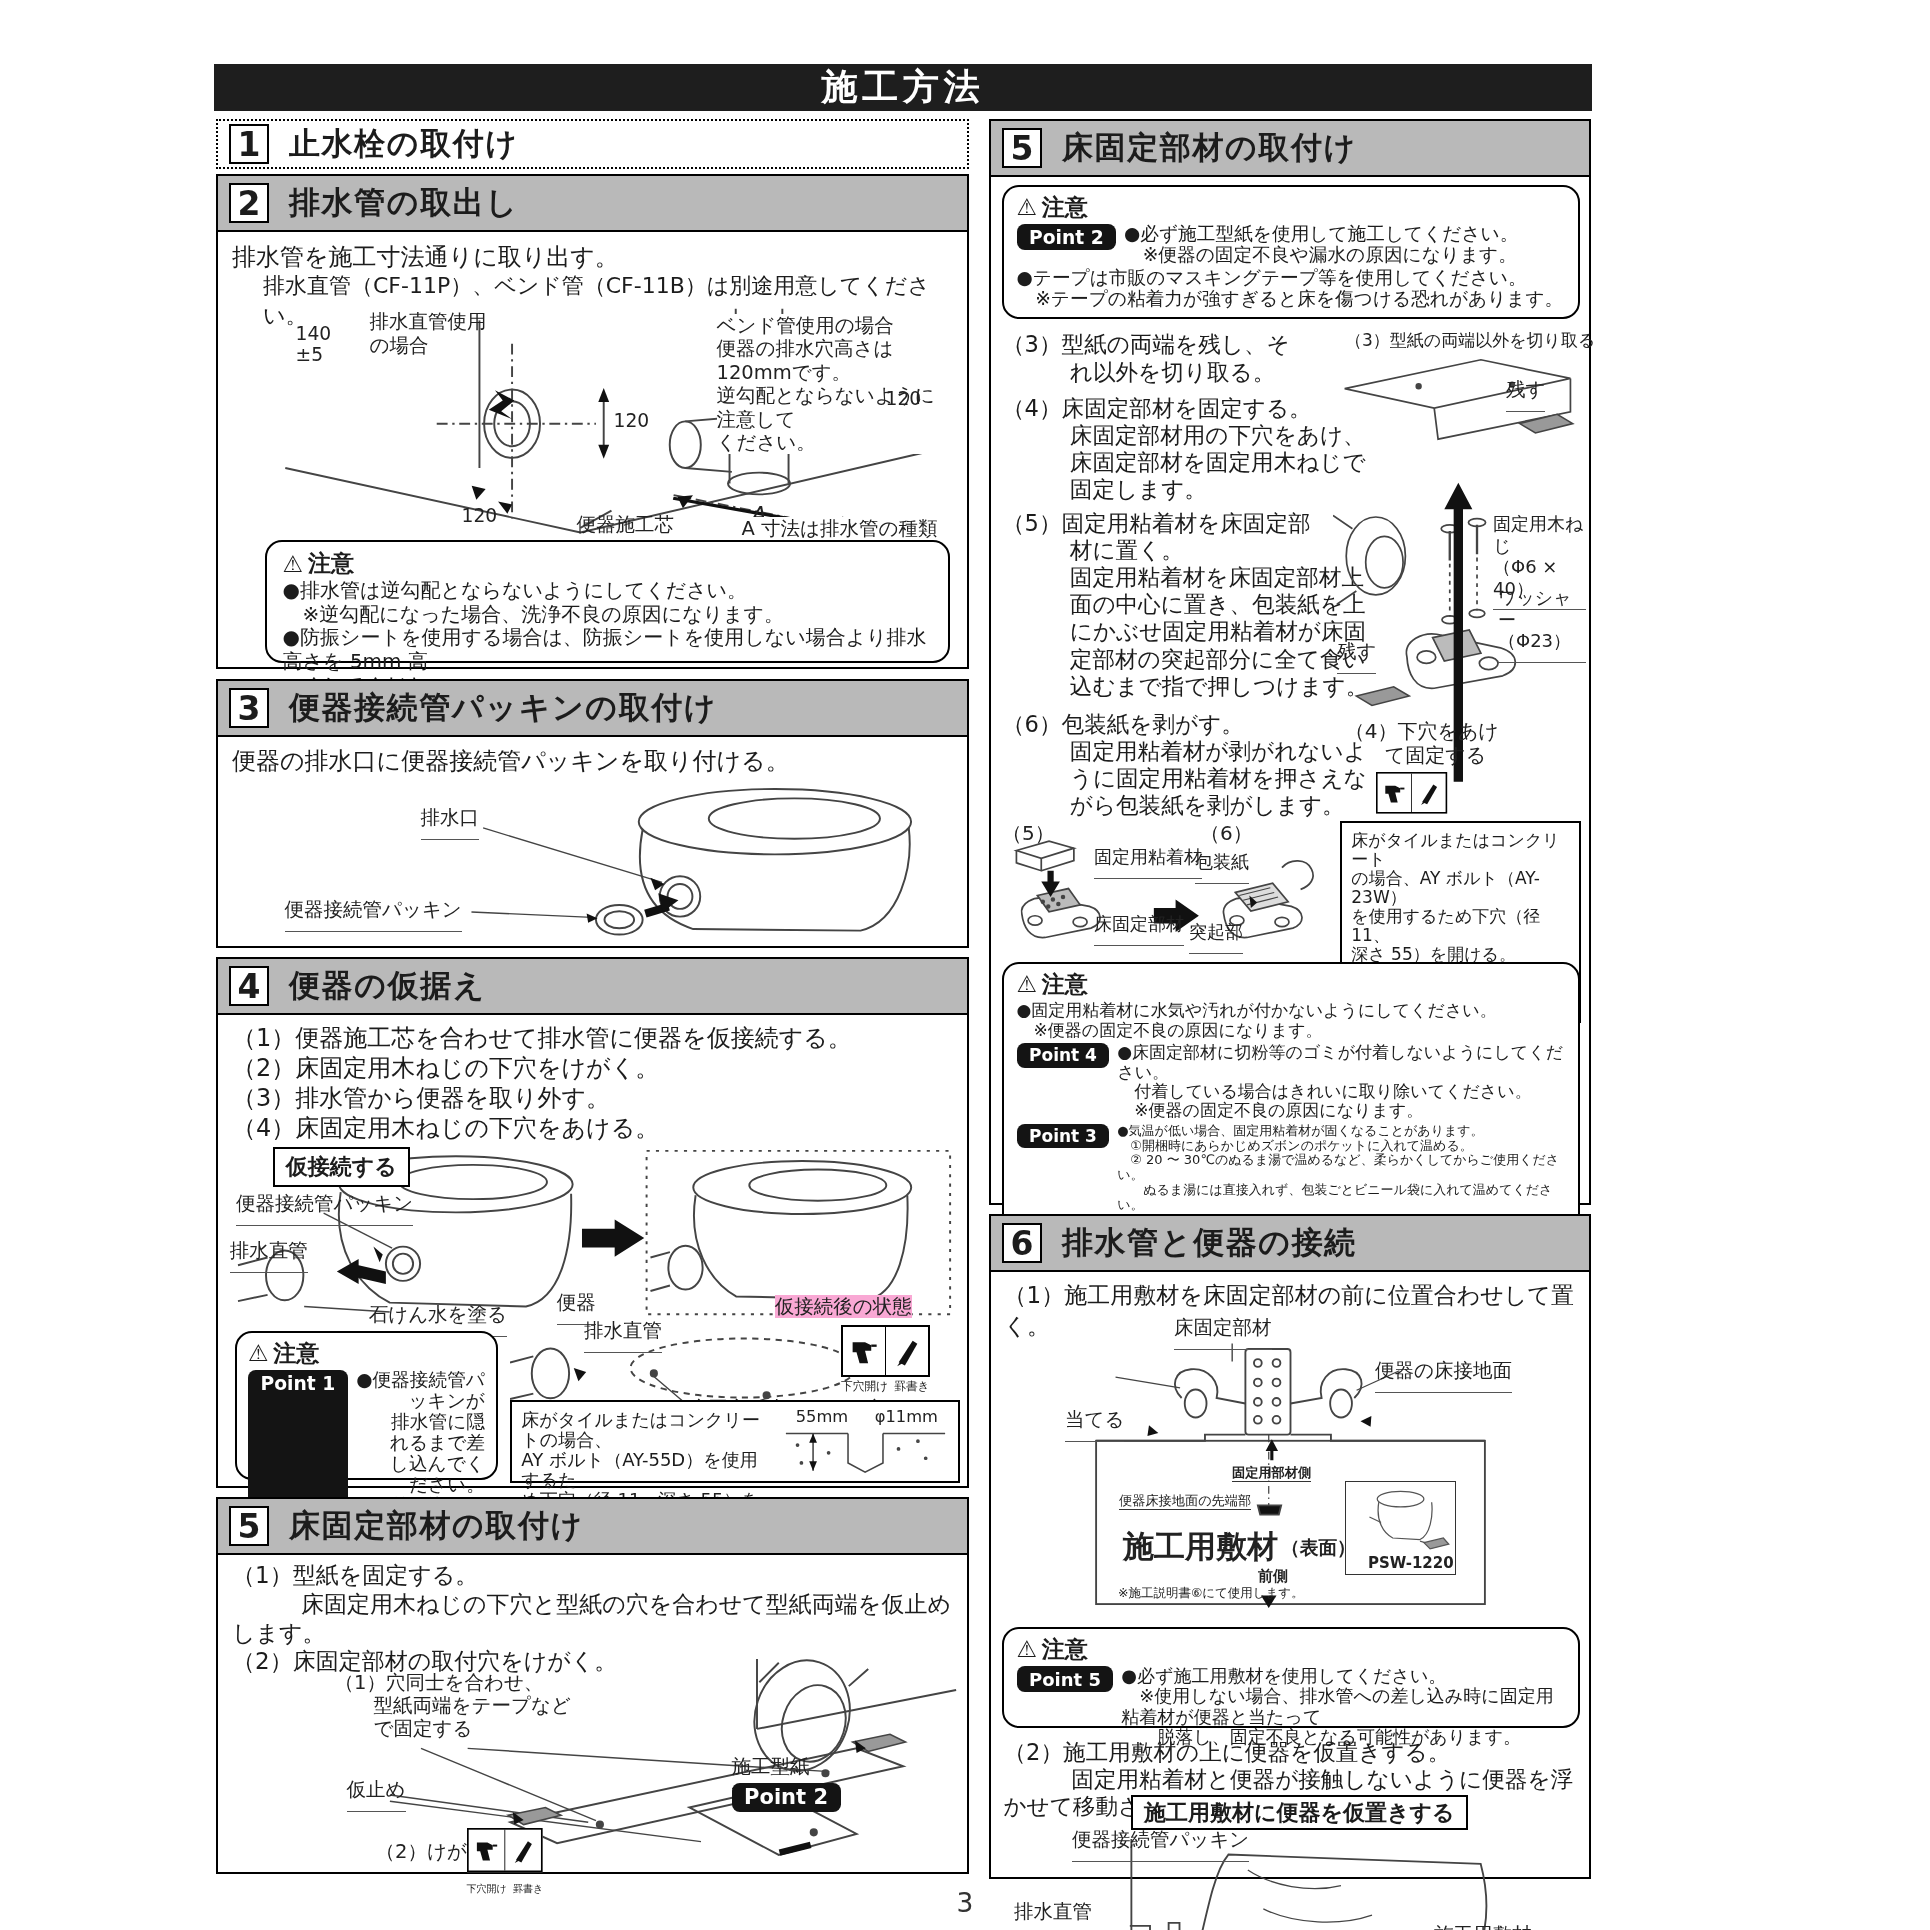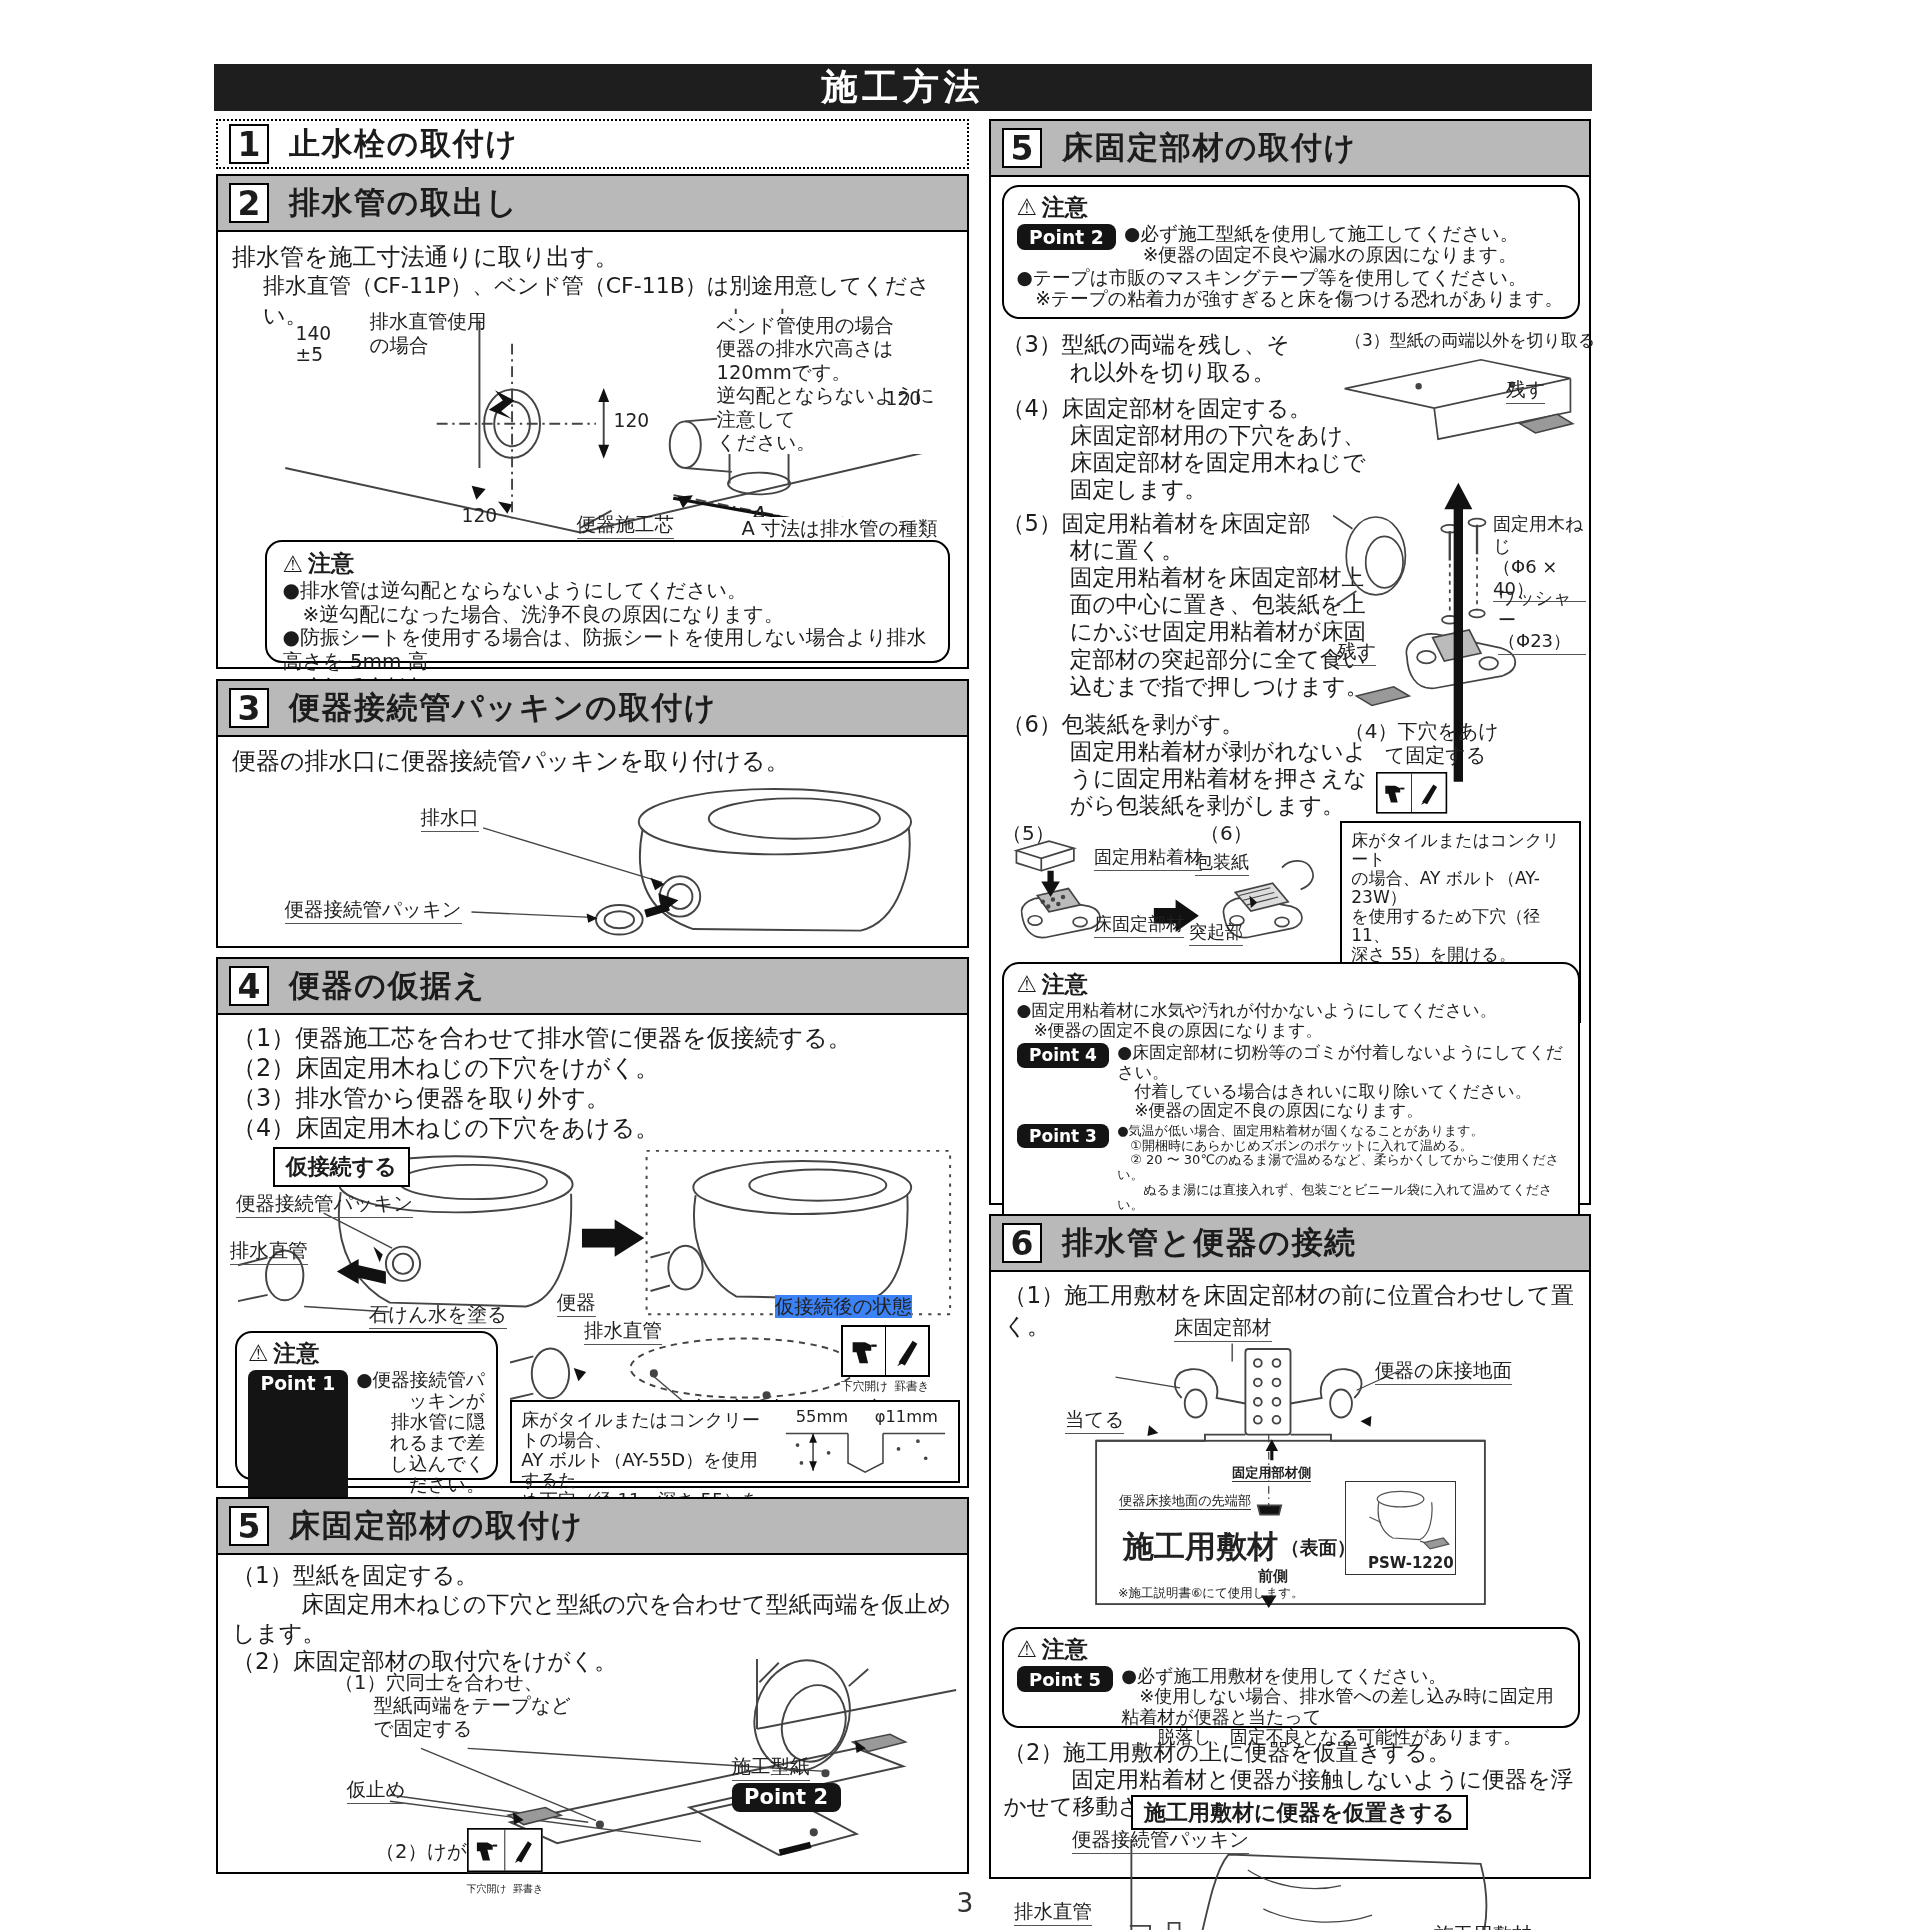--- a/index.html
+++ b/index.html
@@ -25,21 +25,21 @@
   .ctitle{font-weight:bold;font-size:23px;display:flex;align-items:center;gap:4.7px;}
   .warn{font-size:23px;}
   .pt{display:inline-block;background:#141414;color:#fff;font-weight:bold;border-radius:7.8px;
       padding:2.3px 12.5px;font-size:21px;white-space:nowrap;}
   .body-s{font-size:20px;line-height:1.18;}
   .body-xs{font-size:18px;line-height:1.12;}
   .steps{font-size:24px;line-height:1.25;}
   .intro{font-size:24px;}
   .sub{font-size:22px;}
   .lbl{position:absolute;font-size:19.5px;line-height:1.2;color:#222;}
-  .lead{border-bottom:1.6px solid #555;padding-bottom:2px;}
+  .lead{border-bottom:1.6px solid #555;padding-bottom:10px;}
   .dim{position:absolute;font-size:18.7px;color:#222;}
   .boxed-lbl{border:2.3px solid #000;background:#fff;padding:3.1px 11px;font-size:22px;font-weight:bold;}
   .notebox{position:absolute;border:2.3px solid #000;background:#fff;box-sizing:border-box;display:flex;gap:7.8px;padding:7.8px 9.3px;}
   .icon-pair{display:flex;border:2.3px solid #000;background:#fff;}
   .icon-cell{width:42px;height:48px;display:flex;align-items:center;justify-content:center;border-right:1.6px solid #000;}
   .icon-cell:last-child{border-right:none;}
   .icon-lbls{display:flex;gap:6.2px;font-size:11.7px;margin-top:1.6px;}
   .pnum{position:absolute;left:0;right:0;top:1887px;text-align:center;font-size:26.5px;color:#333;}
   svg{position:absolute;left:0;top:0;}
   .dwrap{position:absolute;}
@@ -192,21 +192,21 @@
           <path d="M140,160 L175,168 v-8 l28,16 -28,16 v-8 l-35,-8 z" transform="rotate(180 170 168)"></path>
           <path d="M452,105 h42 v-12 l38,24 -38,24 v-12 h-42 z"></path>
           <polygon points="196,138 184,128 192,148"></polygon>
         </g>
       </svg>
       <div class="abs boxed-lbl" style="left:43px;top:0px;">仮接続する</div>
       <div class="lbl lead" style="left:6.2px;top:45px;">便器接続管パッキン</div>
       <div class="lbl lead" style="left:0px;top:92px;">排水直管</div>
       <div class="lbl lead" style="left:139px;top:156px;">石けん水を塗る</div>
       <div class="lbl lead" style="left:327px;top:144px;">便器</div>
-      <div class="lbl" style="left:545px;top:148px;background:#3b82f6;">仮接続後の状態</div>
+      <div class="lbl" style="left:545px;top:148px;background:#f9a8d4;">仮接続後の状態</div>
     </div>
 
     <div class="cbox" style="left:17px;top:372px;width:263px;height:149px;padding:4.7px 11px;">
       <div class="ctitle">
           <span class="warn">⚠</span>
           <span>注意</span>
         </div>
       <div style="display:flex;gap:6.2px;margin-top:1.6px;">
         <span class="pt" style="font-size:18.7px;">Point 1</span>
         <span class="body-xs ml" style="font-size:18.7px;text-align:right;">●便器接続管パッキンが

